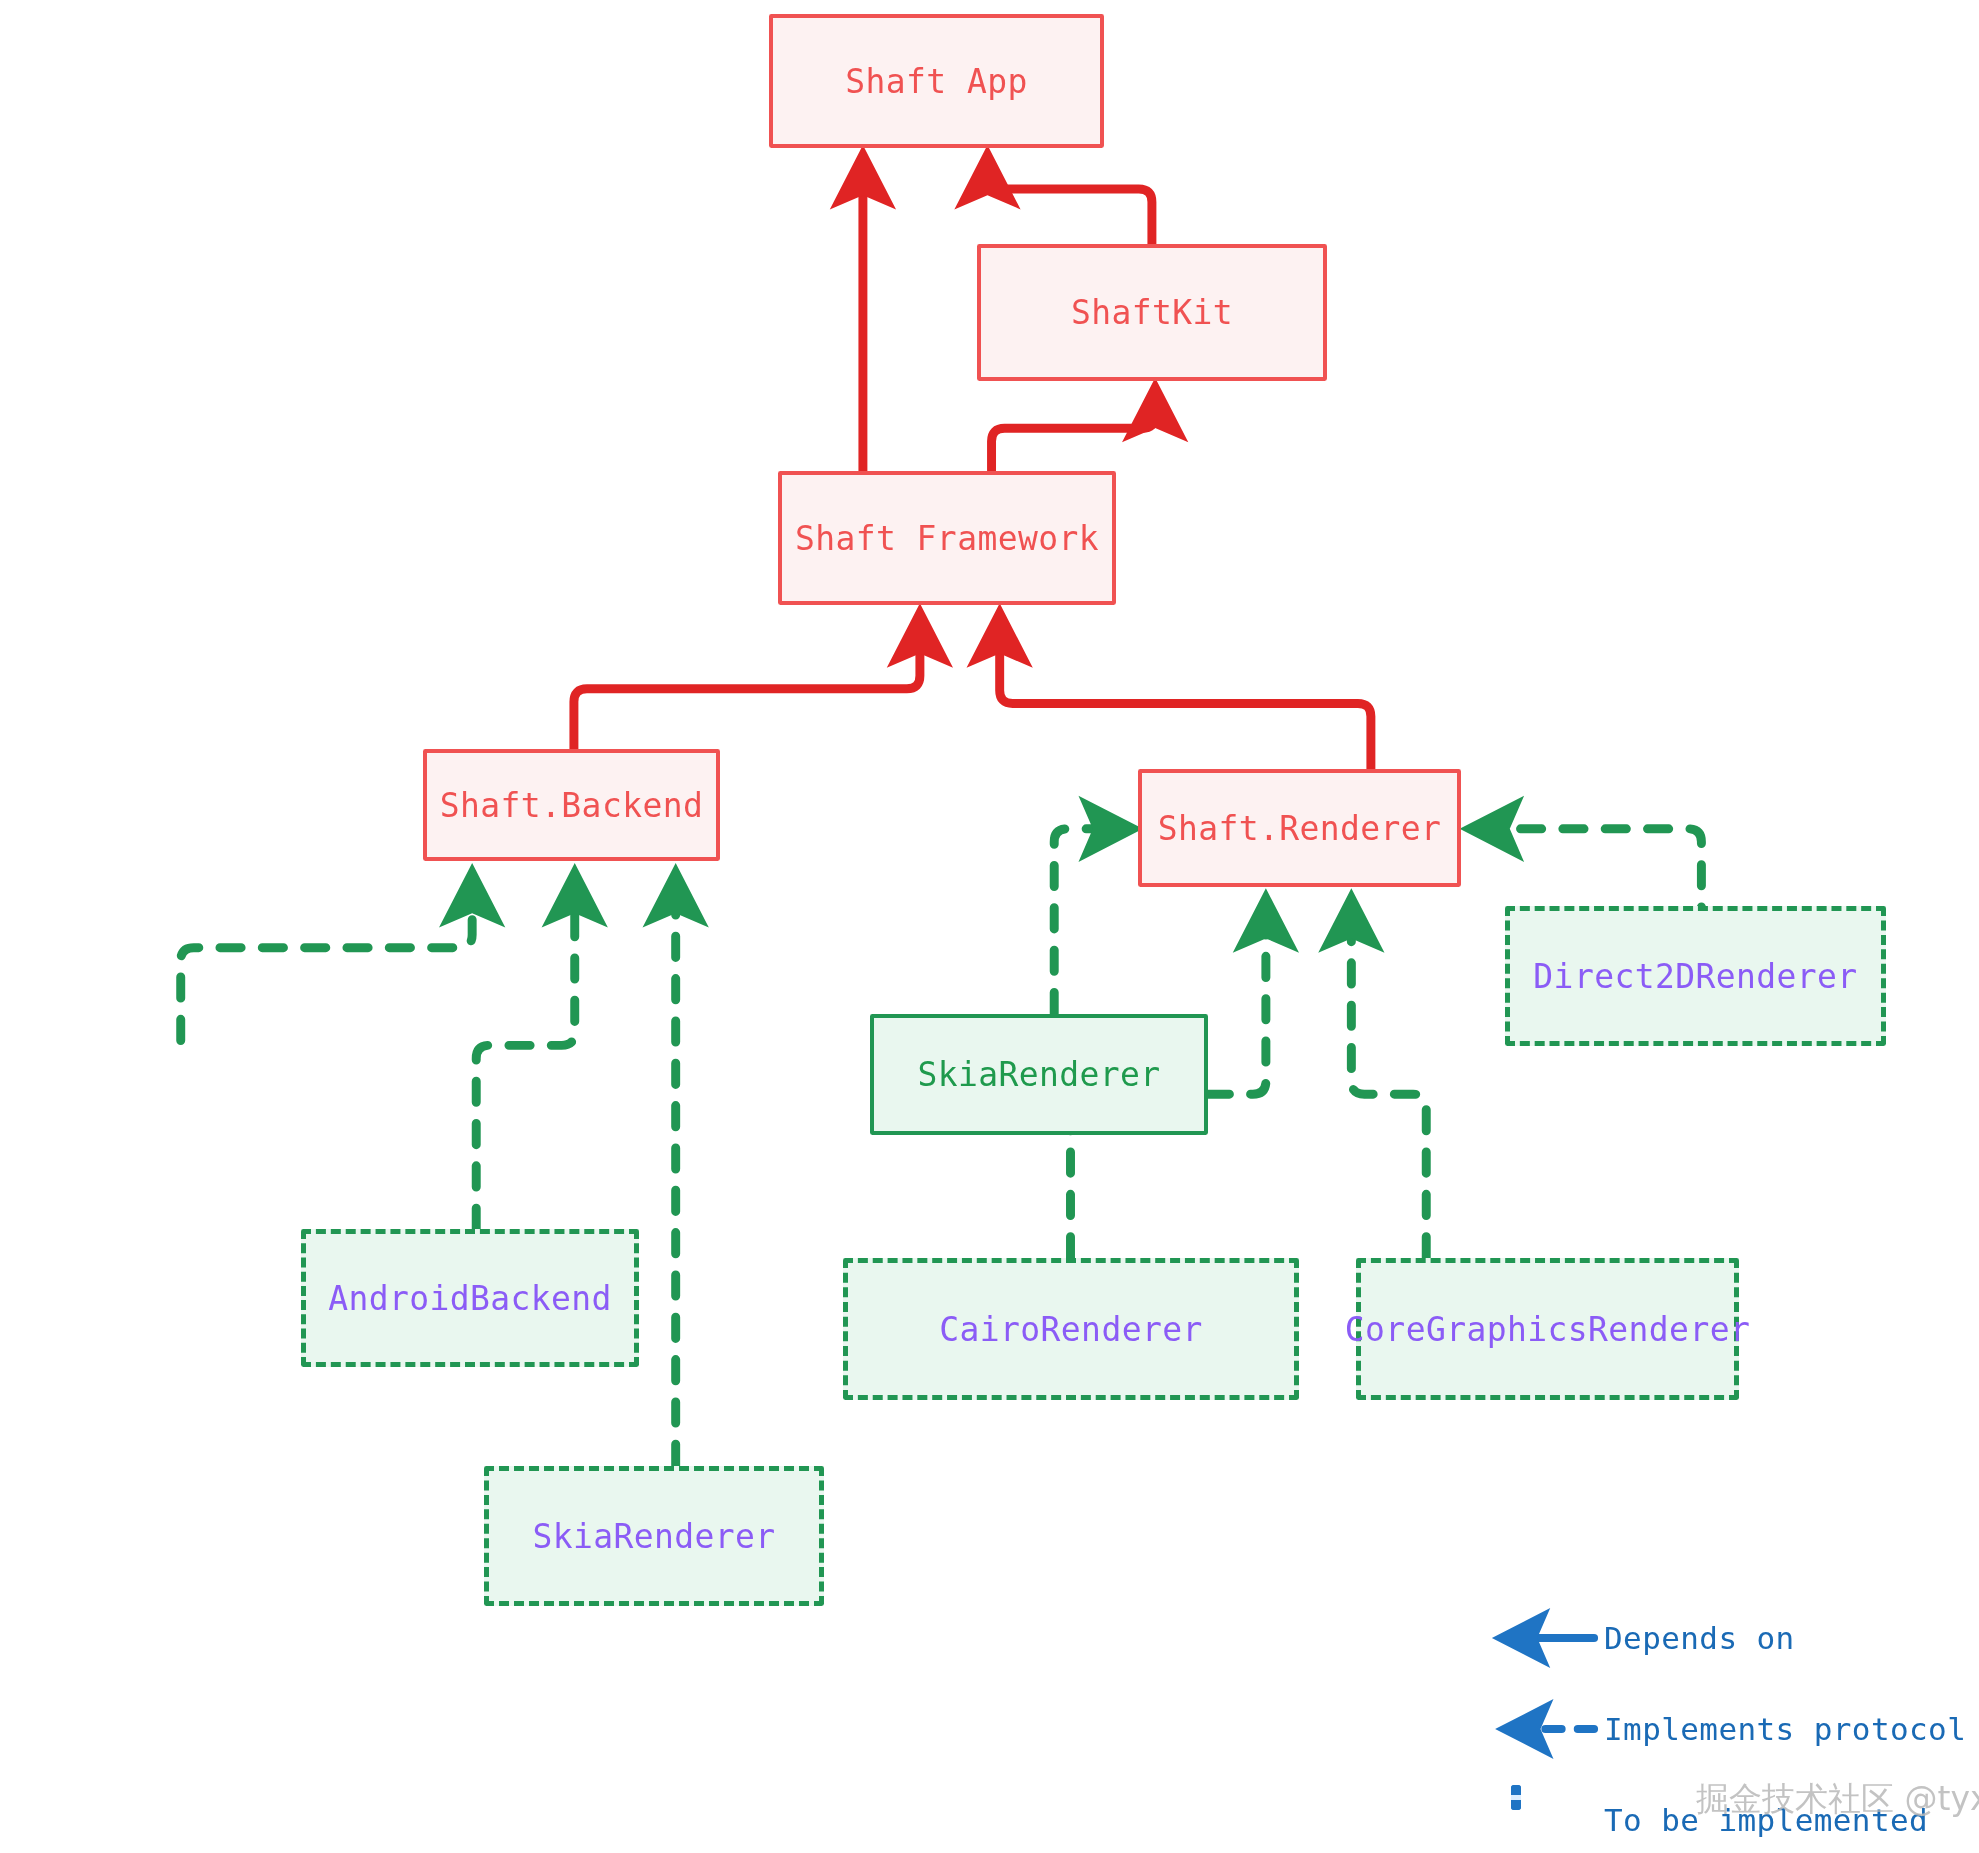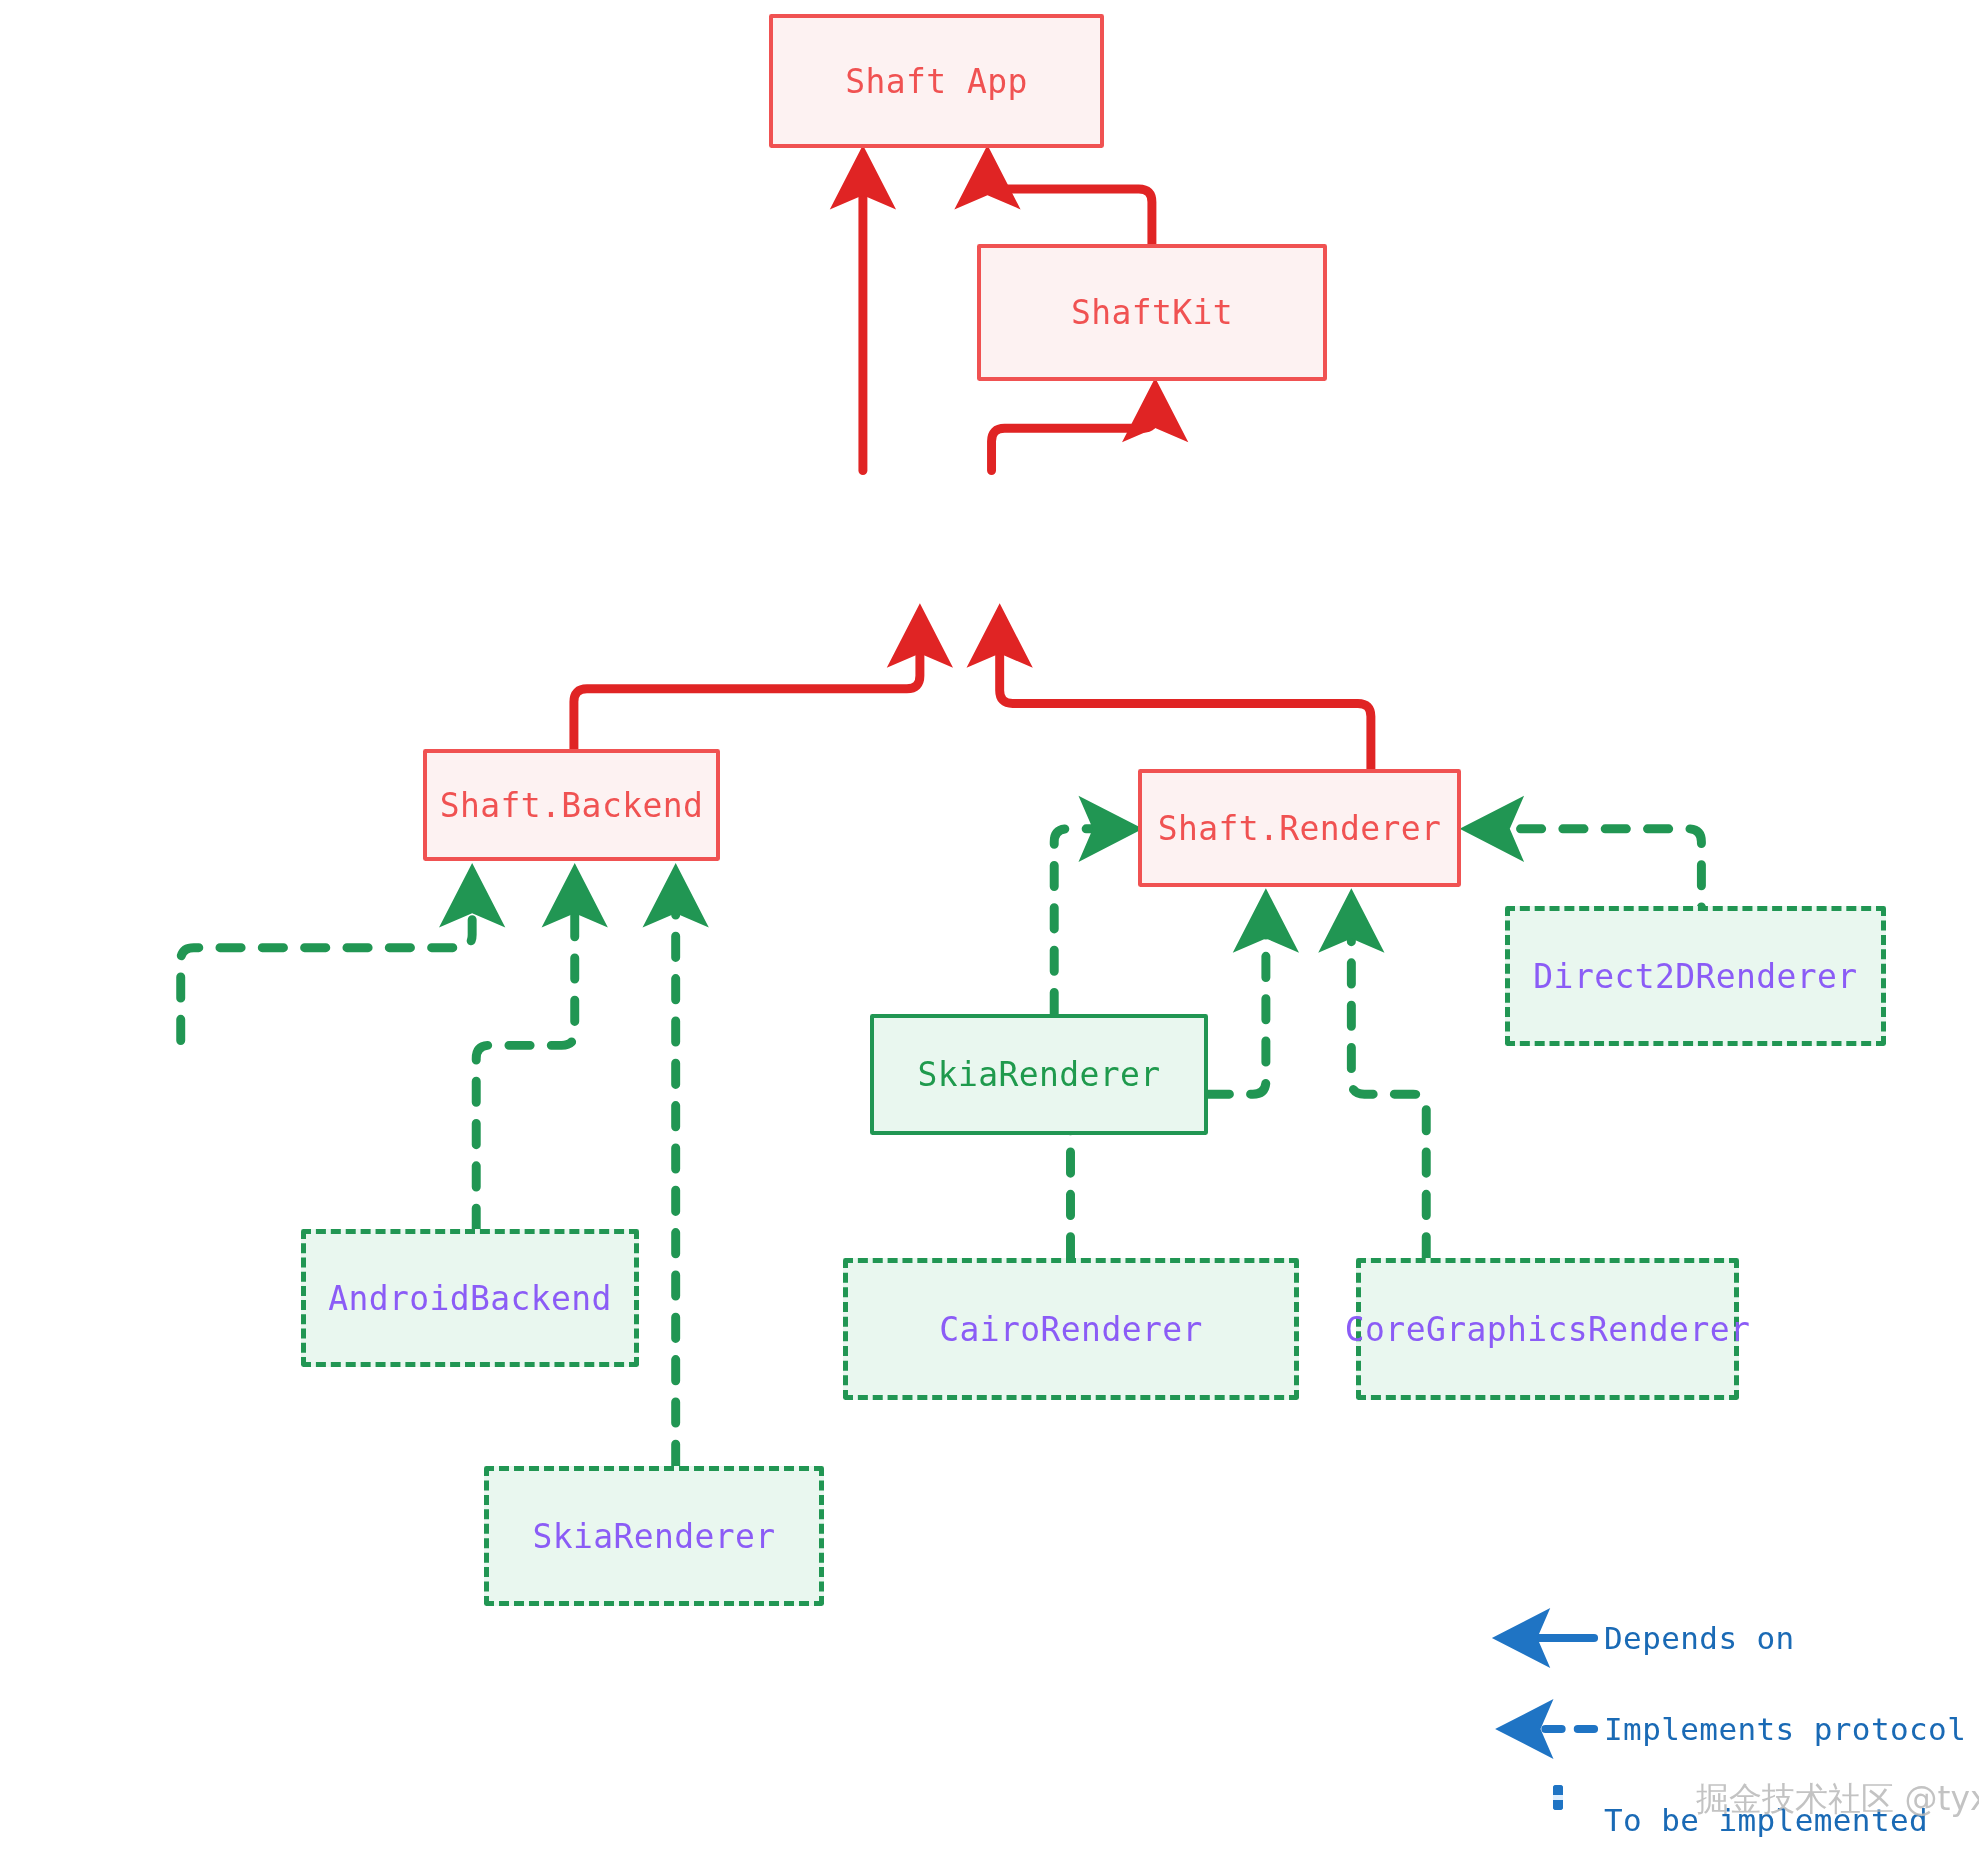--- a/index.html
+++ b/index.html
@@ -76,21 +76,20 @@
     left: 1490px;
     top: 1608px;
     width: 472px;
     z-index: 6;
   }
   .legend-row {
     display: flex;
     align-items: center;
     height: 60px;
     margin-bottom: 31px;
-    text-align: center;
   }
   .legend-glyph {
     width: 114px;
     height: 60px;
     flex: 0 0 114px;
     position: relative;
   }
   .legend-text {
     font-family: "DejaVu Sans Mono", "Liberation Mono", monospace;
     font-size: 31px;
@@ -161,20 +160,23 @@
   </svg>
 
   <div class="node core" style="left:977px; top:244px; width:350px; height:137px;">
     <span class="node-label">ShaftKit</span>
   </div>
 
   <div class="node core" style="left:769px; top:14px; width:335px; height:134px;">
     <span class="node-label">Shaft App</span>
   </div>
 
+  <div class="node core" style="left:778px; top:471px; width:338px; height:134px;">
+    <span class="node-label">Shaft Framework</span>
+  </div>
 
   <div class="node core" style="left:1138px; top:769px; width:323px; height:118px;">
     <span class="node-label">Shaft.Renderer</span>
   </div>
 
   <div class="node core" style="left:423px; top:749px; width:297px; height:112px;">
     <span class="node-label">Shaft.Backend</span>
   </div>
 
 

